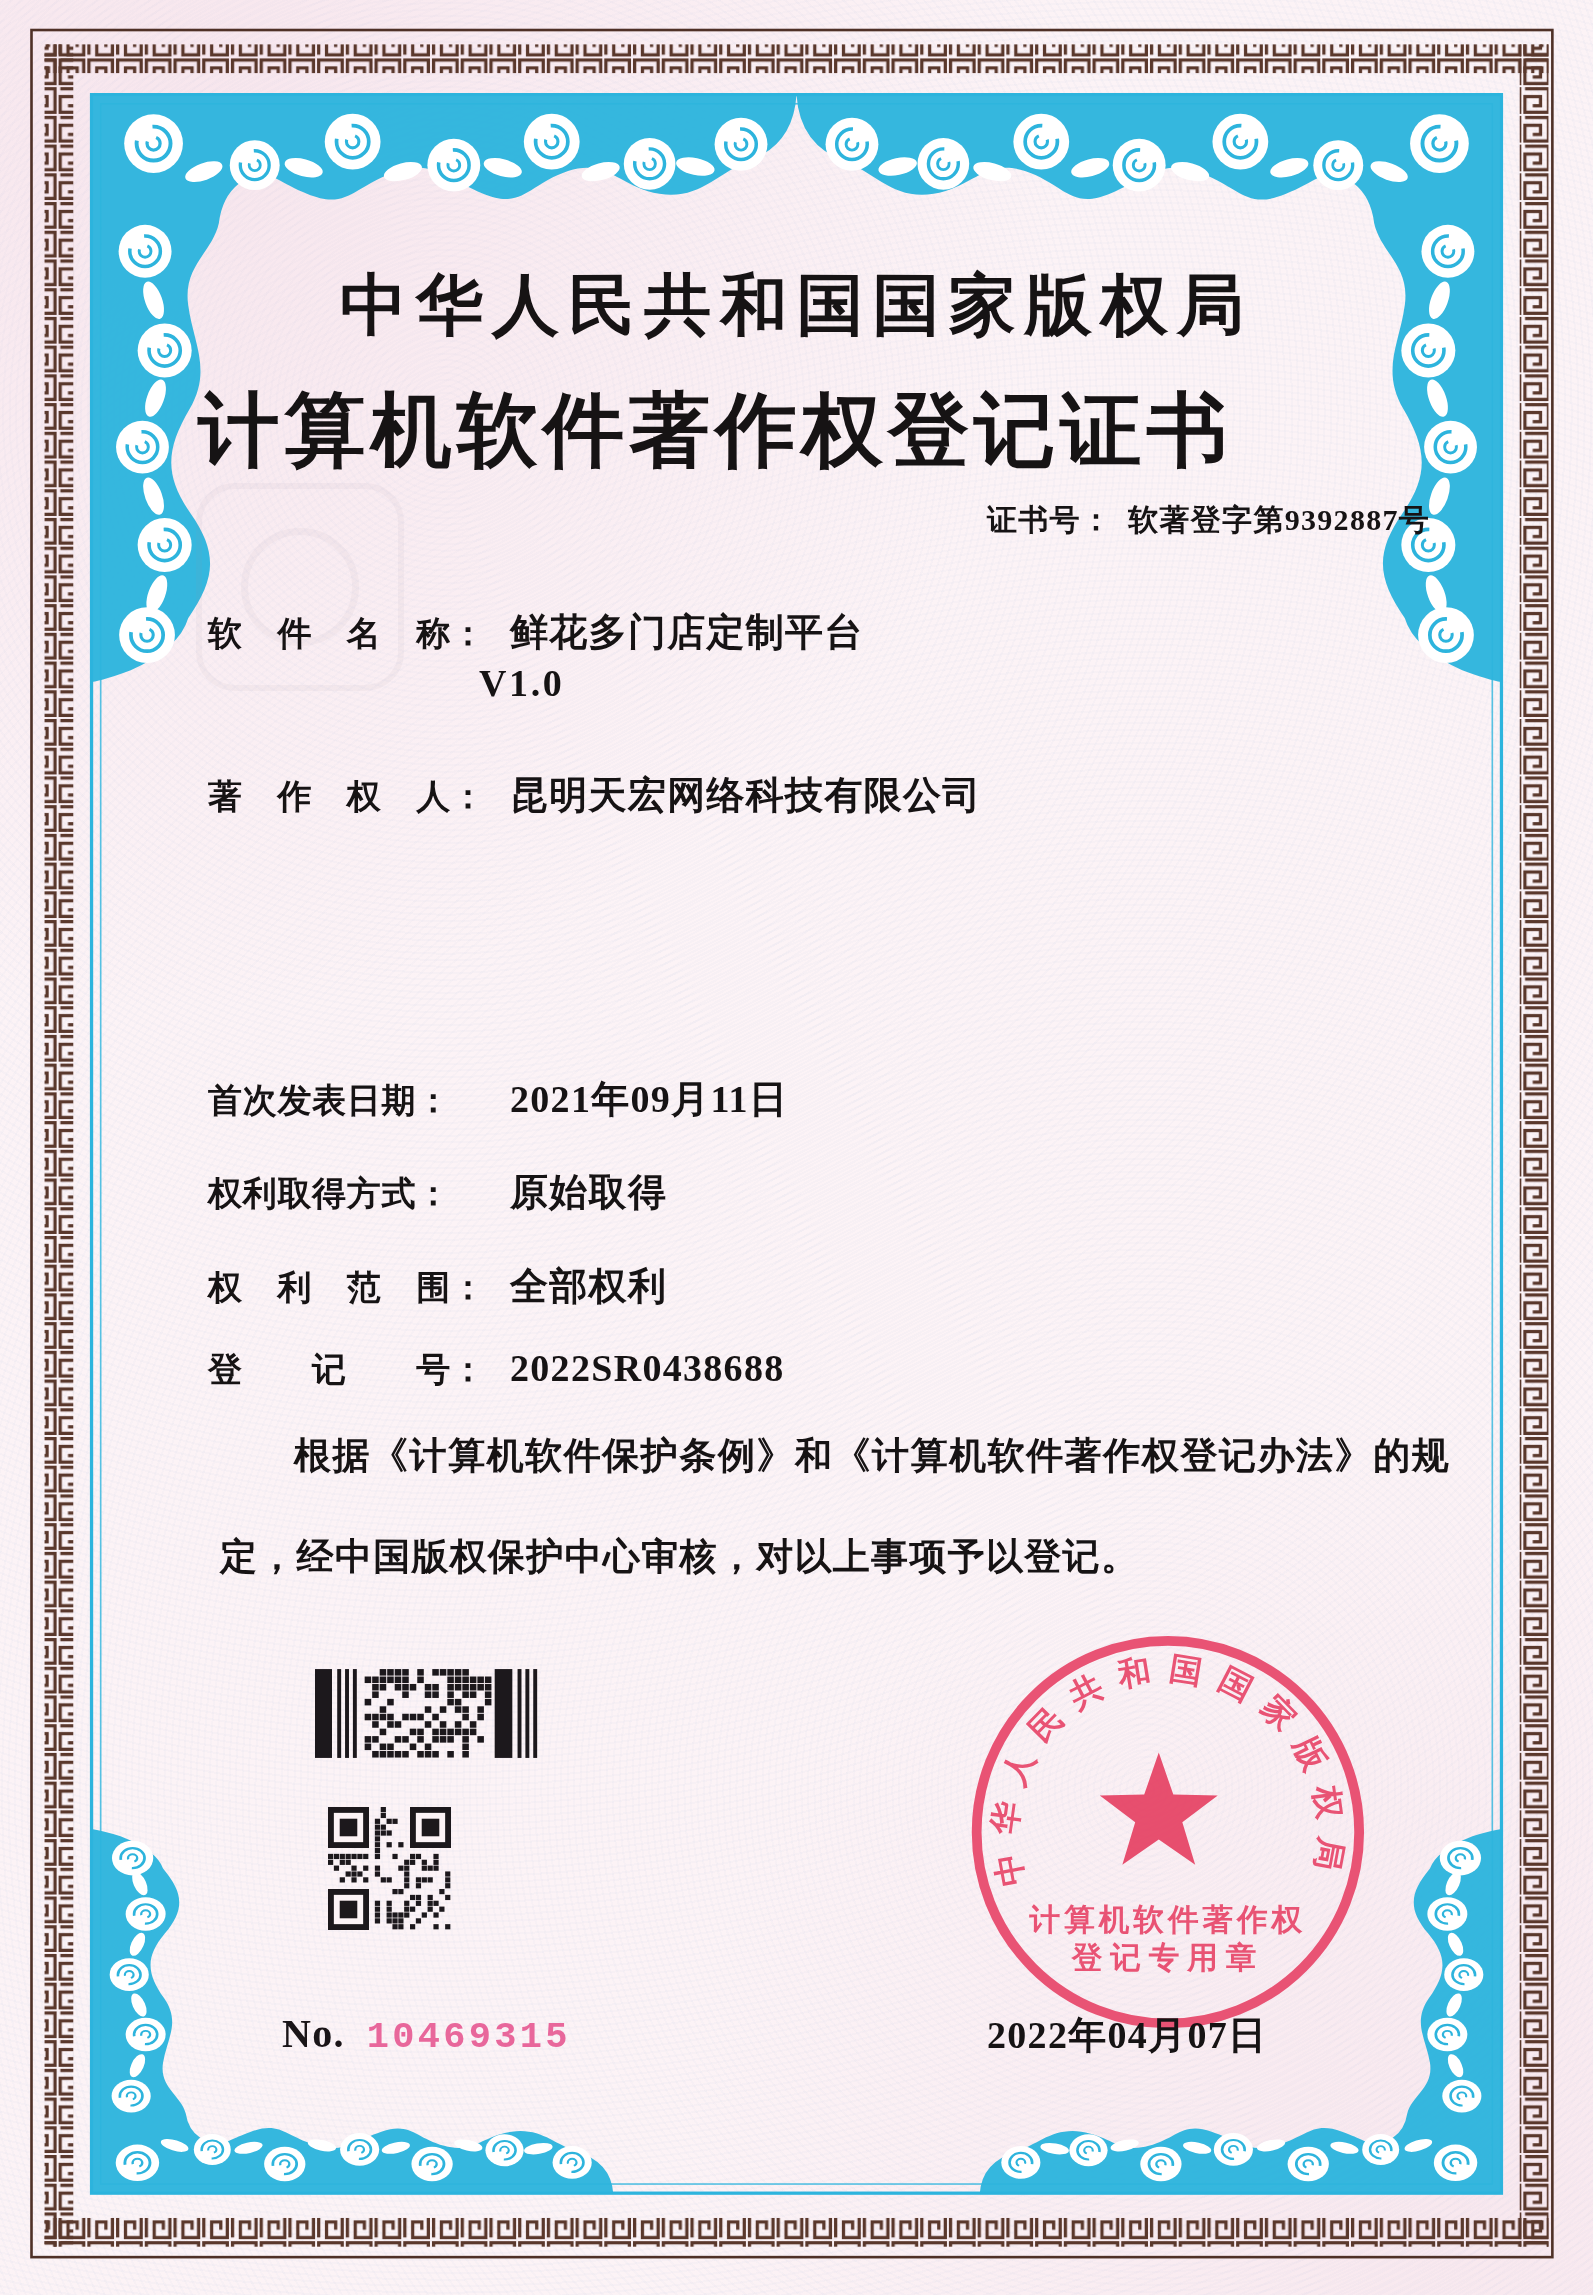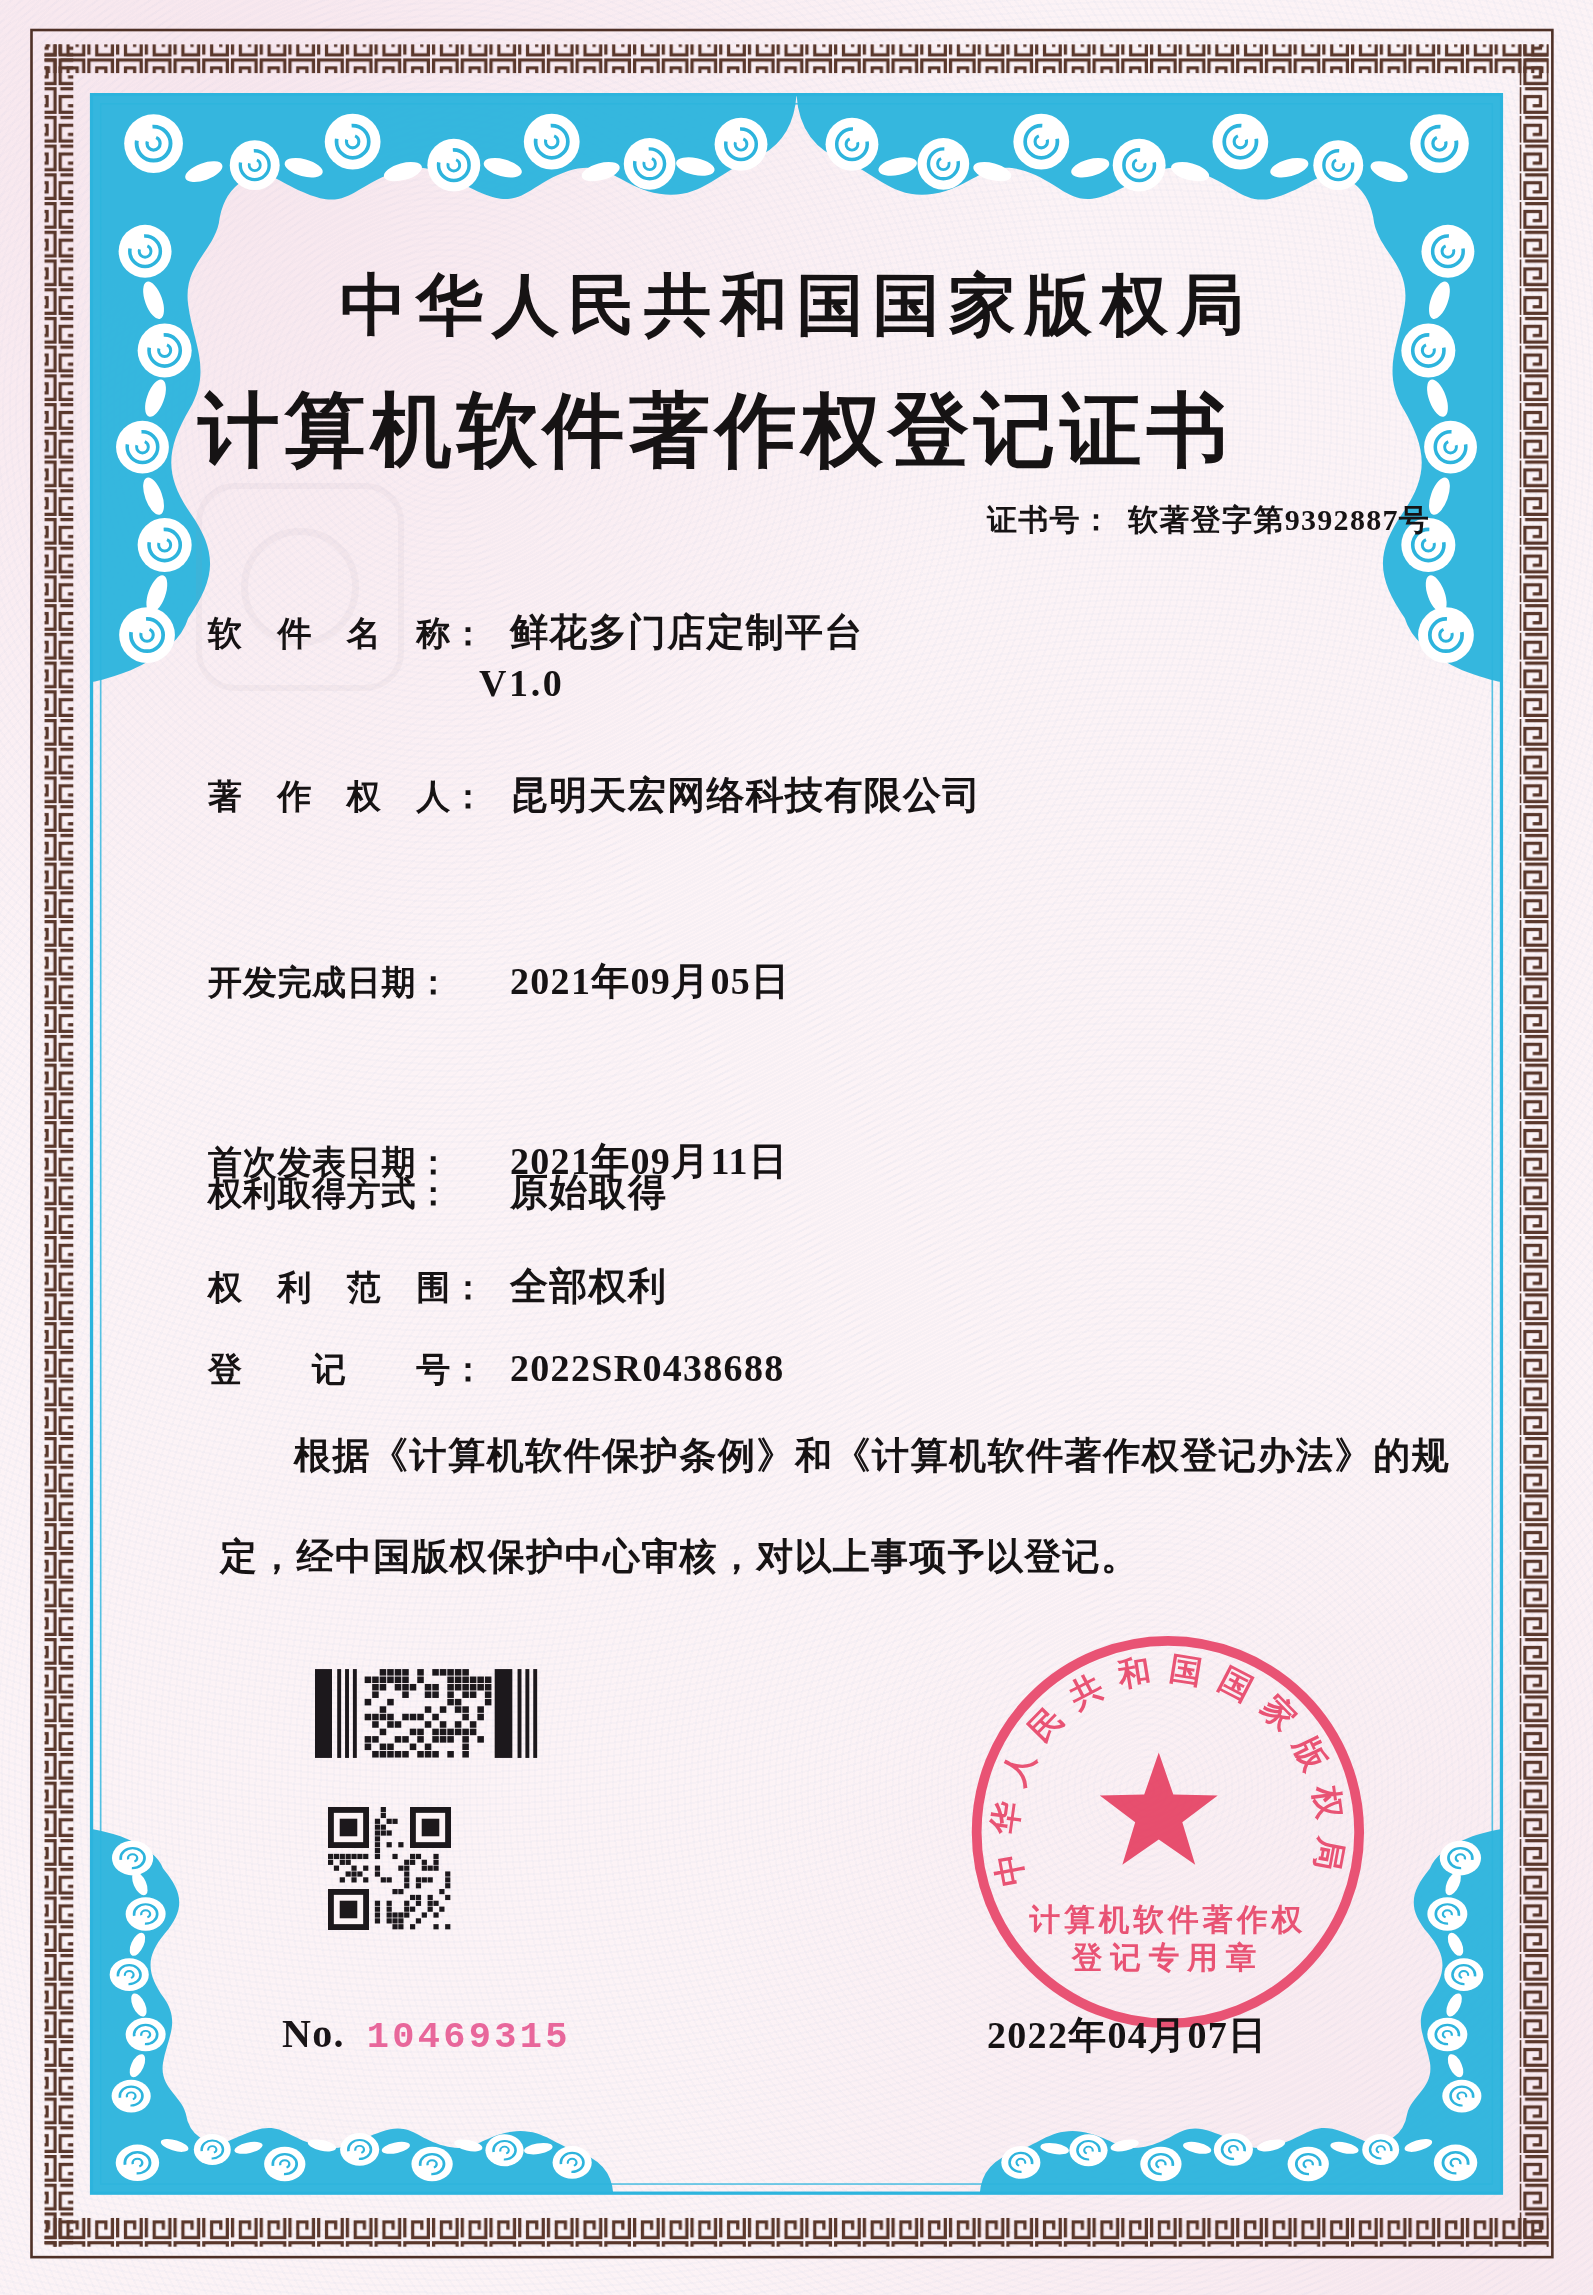--- a/index.html
+++ b/index.html
@@ -30,21 +30,21 @@
     display:flex;gap:16px;white-space:nowrap;letter-spacing:1.3px;
   }
   .row{position:absolute;left:208px;z-index:2;white-space:nowrap;}
   .row .lab{
     display:inline-block;width:302px;vertical-align:baseline;
     font-size:34px;font-weight:700;color:#161314;letter-spacing:0.7px;
   }
   .row .val{
     font-size:38px;font-weight:700;color:#161314;letter-spacing:1.3px;
   }
-  .r0{top:607px;} .r1{top:770px;} .r2{top:956px;} .r3{top:1136px;}
+  .r0{top:607px;} .r1{top:770px;} .r2{top:956px;} .r3{top:1074px;}
   .r4{top:1167px;} .r5{top:1261px;} .r6{top:1346px;}
   .val2{
     position:absolute;left:479px;top:661px;z-index:2;
     font-size:38px;font-weight:700;letter-spacing:2.6px;color:#161314;
   }
   .statement{
     position:absolute;left:208px;top:1405px;width:1230px;z-index:2;
     font-size:37px;font-weight:700;line-height:101px;
     letter-spacing:1.3px;text-indent:2em;text-align:justify;color:#161314;margin-left:12px;
   }
@@ -162,23 +162,20 @@
     <span>软著登字第9392887号</span>
   </div>
 
   <div class="row r0">
     <span class="lab">软　件　名　称：</span><span class="val">鲜花多门店定制平台</span>
   </div>
   <div class="val2">V1.0</div>
 
   <div class="row r1">
     <span class="lab">著　作　权　人：</span><span class="val">昆明天宏网络科技有限公司</span>
-  </div>
-  <div class="row r2">
-    <span class="lab">开发完成日期：</span><span class="val">2021年09月05日</span>
   </div>
   <div class="row r3">
     <span class="lab">首次发表日期：</span><span class="val">2021年09月11日</span>
   </div>
   <div class="row r5">
     <span class="lab">权　利　范　围：</span><span class="val">全部权利</span>
   </div>
   <div class="row r4">
     <span class="lab">权利取得方式：</span><span class="val">原始取得</span>
   </div>

